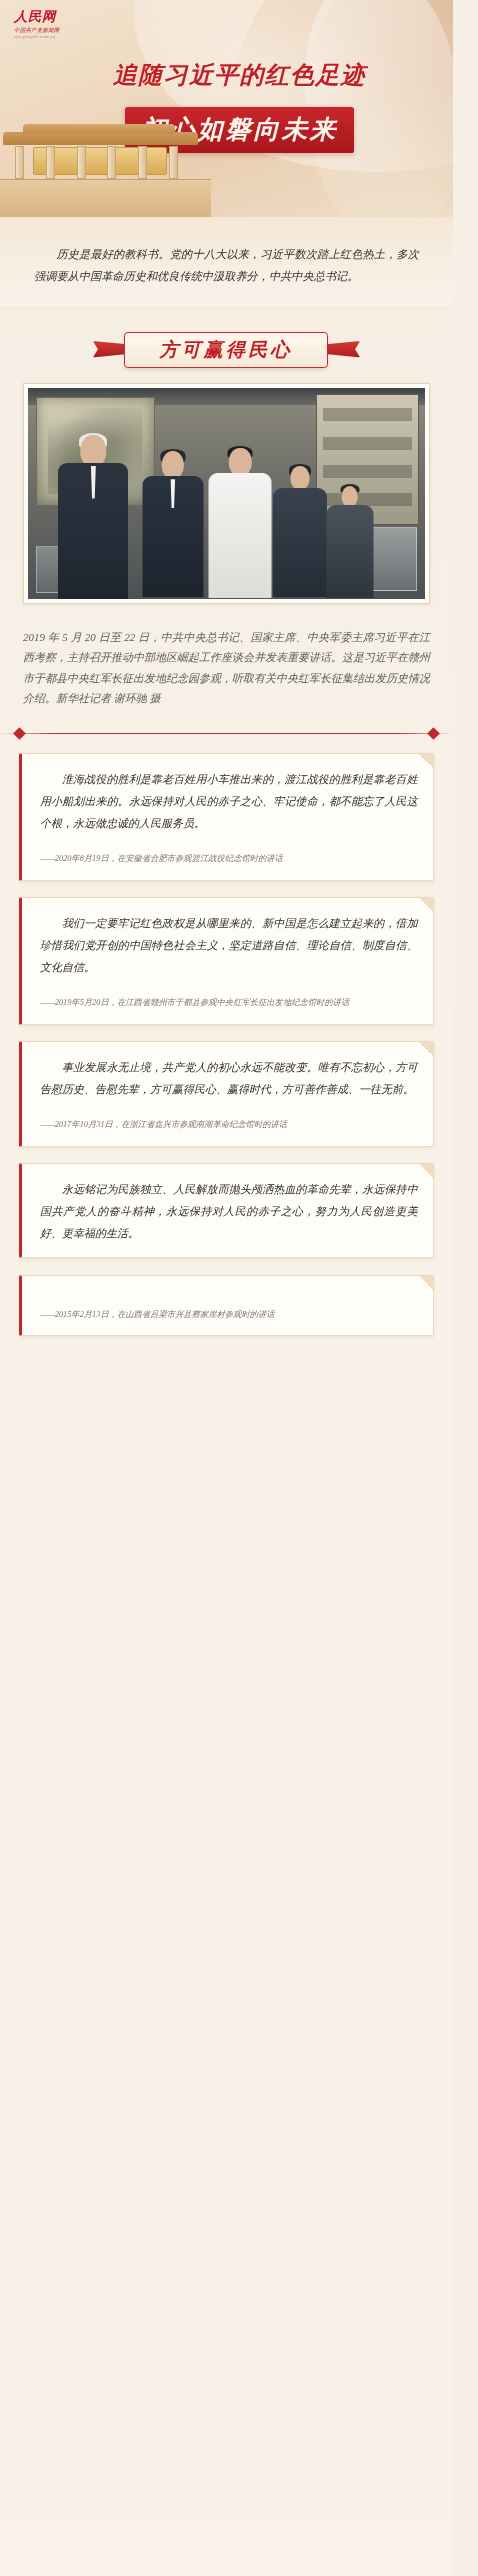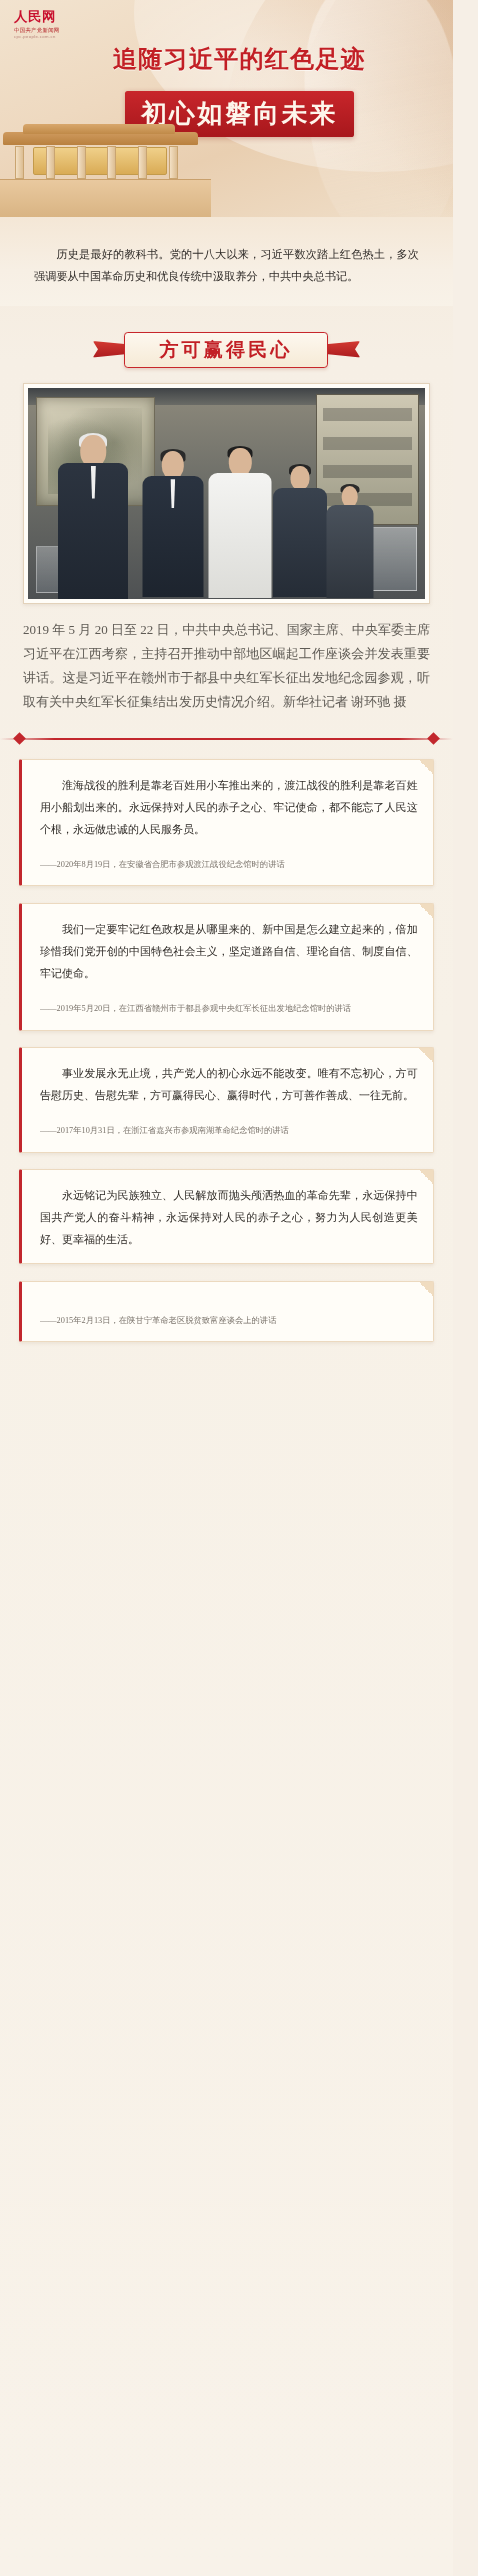--- a/index.html
+++ b/index.html
@@ -8,20 +8,21 @@
     width: 479px;
     font-family: "Liberation Sans", sans-serif;
     background: #f6efe6;
   }
   .page {
     position: relative;
     width: 453px;
     min-height: 2576px;
     background: linear-gradient(180deg, #f7efe3 0%, #f4e9da 6%, #f6efe5 14%, #f7f1e7 40%, #f8f2e9 100%);
     overflow: hidden;
+    font-style: italic;
   }
 
   
   .hero {
     position: relative;
     width: 479px;
     height: 217px;
     background: linear-gradient(160deg, #f2e3cf 0%, #eed9c0 35%, #e9cfb1 60%, #f0e0cb 100%);
     overflow: hidden;
   }
@@ -90,20 +91,21 @@
     left: 0; right: 0; top: 43px;
     text-align: center;
   }
   .title-line1 {
     font-family: "Liberation Serif", serif;
     font-weight: bold;
     font-size: 24px;
     color: #c21f25;
     letter-spacing: 1.3px;
     text-shadow: 0 0.6px 0 rgba(255,255,255,.6);
+    margin-top: 16px;
   }
   .title-line2 {
     display: inline-block;
     margin-top: 16px;
     font-family: "Liberation Serif", serif;
     font-weight: bold;
     font-size: 25.5px;
     letter-spacing: 2.6px;
     color: #fdf6ec;
     background: linear-gradient(180deg, #c8262b 0%, #a8171c 100%);
@@ -318,23 +320,23 @@
   .photo .fig4 .head { width: 19px; height: 24px; top: 6.4px; }
   .photo .fig4 .hair { width: 22px; height: 11px; top: 4.5px; background: #262626; }
   .photo .fig4 .body { width: 54px; height: 109px; top: 28px; background: linear-gradient(180deg, #39424e, #252c36); }
 
   .photo .fig5 { left: 74%; width: 14%; height: 58%; }
   .photo .fig5 .head { width: 16.6px; height: 21px; top: 9px; }
   .photo .fig5 .hair { width: 19px; height: 9.6px; top: 7px; background: #2b2b2b; }
   .photo .fig5 .body { width: 47px; height: 93px; top: 28px; background: linear-gradient(180deg, #4a525c, #2f353d); }
 
   .caption {
-    margin: 14px 23px 0;
-    font-family: "Liberation Serif", serif;
-    font-size: 13px;
+    margin: 23px 23px 0;
+    font-family: "Liberation Serif", serif;
+    font-size: 11px;
     line-height: 1.85;
     color: #5e5a54;
     text-align: justify;
   }
 
   
   .divider {
     position: relative;
     margin: 16.6px 0 2.6px;
     height: 16.6px;
@@ -492,36 +494,36 @@
   <div class="quotes">
 
     <div class="quote-card">
       <div class="corner"></div>
       <div class="qtext">淮海战役的胜利是靠老百姓用小车推出来的，渡江战役的胜利是靠老百姓用小船划出来的。永远保持对人民的赤子之心、牢记使命，都不能忘了人民这个根，永远做忠诚的人民服务员。</div>
       <div class="qsrc">——2020年8月19日，在安徽省合肥市参观渡江战役纪念馆时的讲话</div>
     </div>
 
     <div class="quote-card">
       <div class="corner"></div>
-      <div class="qtext">我们一定要牢记红色政权是从哪里来的、新中国是怎么建立起来的，倍加珍惜我们党开创的中国特色社会主义，坚定道路自信、理论自信、制度自信、牢记使命。</div>
+      <div class="qtext">我们一定要牢记红色政权是从哪里来的、新中国是怎么建立起来的，倍加珍惜我们党开创的中国特色社会主义，坚定道路自信、理论自信、制度自信、文化自信。</div>
       <div class="qsrc">——2019年5月20日，在江西省赣州市于都县参观中央红军长征出发地纪念馆时的讲话</div>
     </div>
 
     <div class="quote-card">
       <div class="corner"></div>
       <div class="qtext">事业发展永无止境，共产党人的初心永远不能改变。唯有不忘初心，方可告慰历史、告慰先辈，方可赢得民心、赢得时代，方可善作善成、一往无前。</div>
       <div class="qsrc">——2017年10月31日，在浙江省嘉兴市参观南湖革命纪念馆时的讲话</div>
     </div>
 
     <div class="quote-card">
       <div class="corner"></div>
       <div class="qtext">永远铭记为民族独立、人民解放而抛头颅洒热血的革命先辈，永远保持中国共产党人的奋斗精神，永远保持对人民的赤子之心，努力为人民创造更美好、更幸福的生活。</div>
     </div>
 
     <div class="quote-card">
       <div class="corner"></div>
-      <div class="qsrc">——2015年2月13日，在陕甘宁革命老区脱贫致富座谈会上的讲话</div>
+      <div class="qsrc">——2015年2月13日，在山西省吕梁市兴县蔡家崖村参观时的讲话</div>
     </div>
 
   </div>
 
 </div>
 
 
 </body></html>

